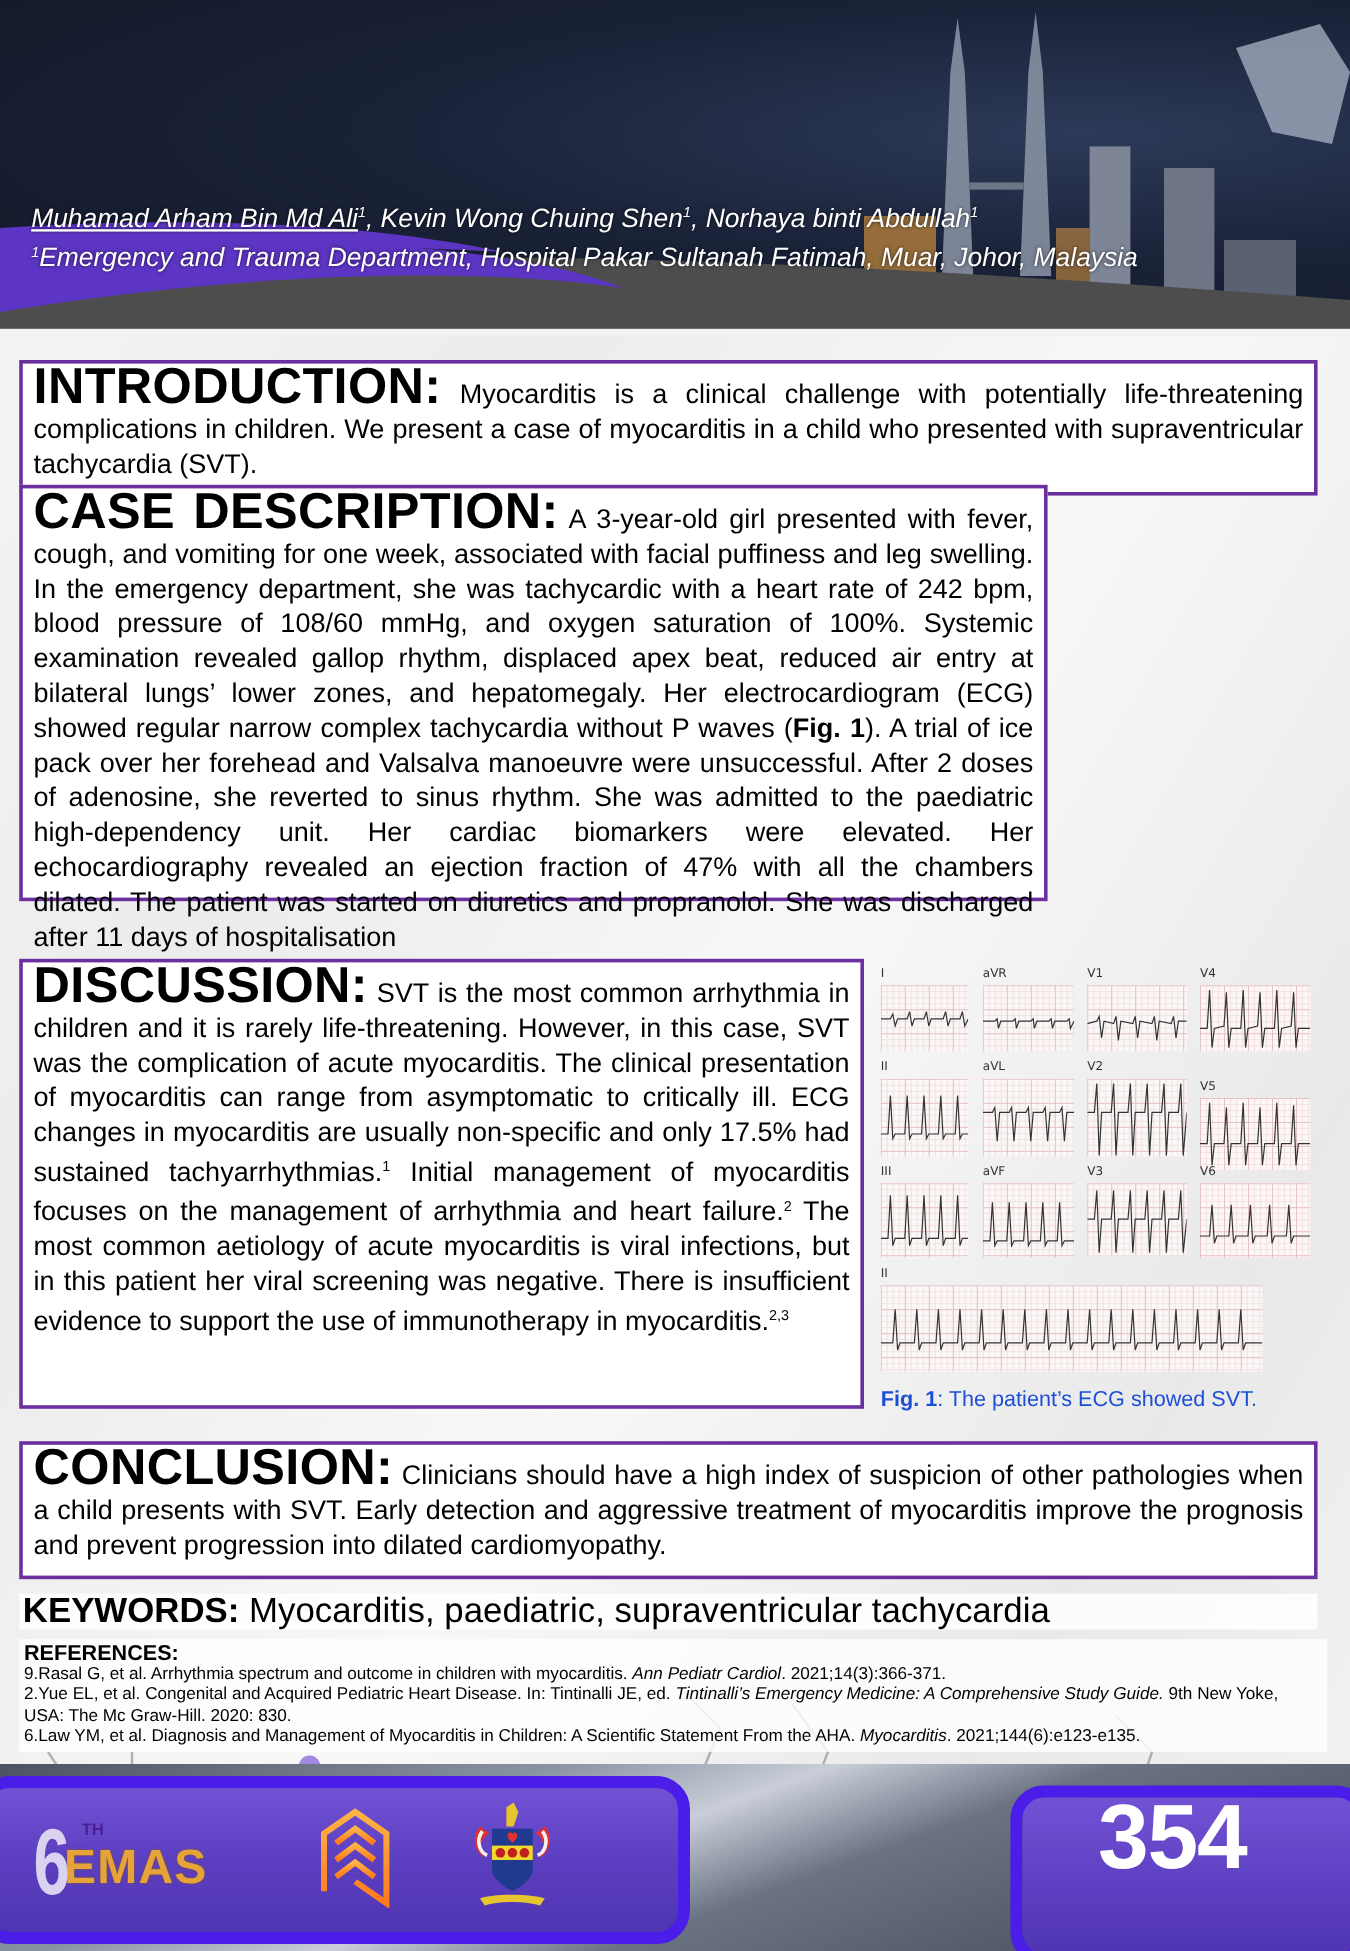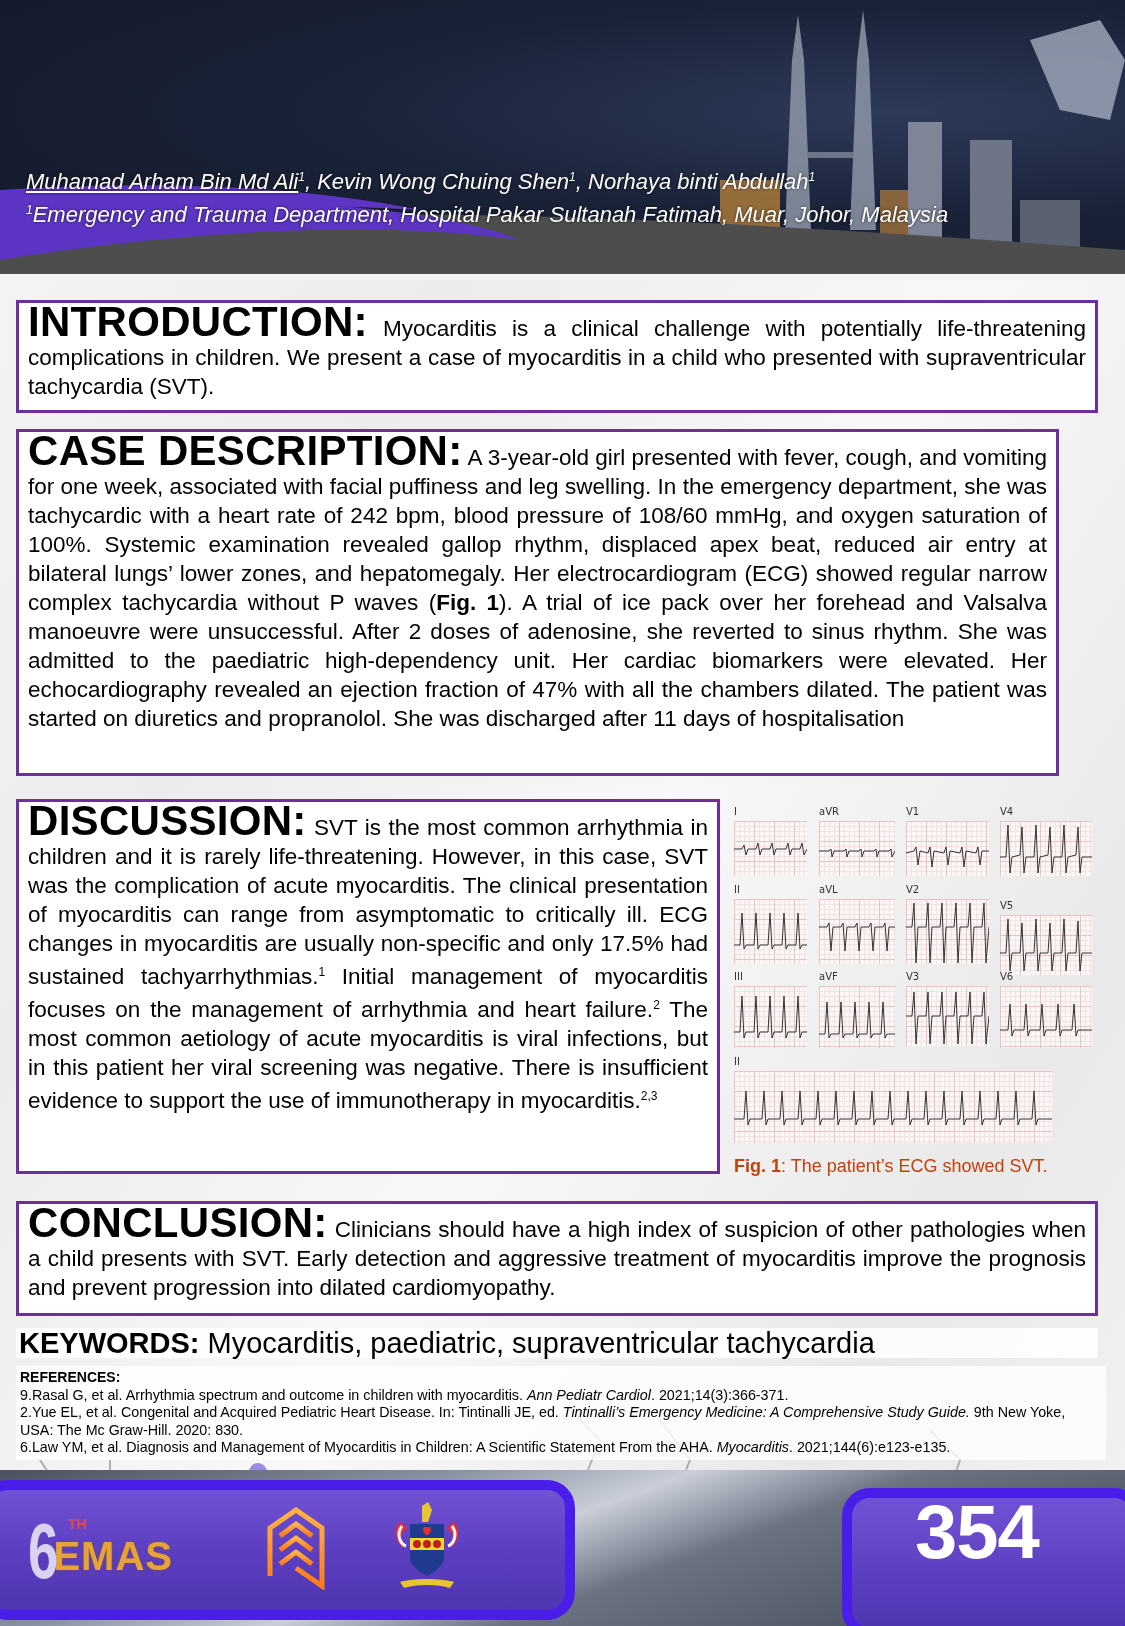--- a/index.html
+++ b/index.html
@@ -34,21 +34,21 @@
   .authors sup { font-size: 12px; vertical-align: 8px; }
 
   
   .box {
     position: absolute; border: 3px solid #6b2fa0; background: #fff;
     padding: 4px 9px 4px 9px; text-align: justify;
     font-size: 22.5px; line-height: 29px;
   }
   .box .head { font-weight: bold; font-size: 42px; letter-spacing: 0.3px; }
   .intro { left: 16px; top: 300px; width: 1082px; height: 113px; }
-  .case  { left: 16px; top: 429px; width: 1043px; height: 347px; }
+  .case  { left: 16px; top: 404px; width: 857px; height: 347px; }
   .disc  { left: 16px; top: 799px; width: 704px; height: 375px; }
   .concl { left: 16px; top: 1201px; width: 1082px; height: 115px; }
   sup.ref { font-size: 12px; vertical-align: 8px; }
 
   
   .figure { position: absolute; left: 734px; top: 806px; width: 370px; height: 375px; }
   .lead { position: absolute; }
   .lead-label { font-family: "DejaVu Sans", sans-serif; font-size: 10px; color: #333; position: absolute; top: 0; left: 0; }
   .lead-strip {
     position: absolute; top: 15px; left: 0;
@@ -56,35 +56,35 @@
     background-image:
       linear-gradient(#e7c3c3 1px, transparent 1px),
       linear-gradient(90deg, #e7c3c3 1px, transparent 1px),
       linear-gradient(#f3e2e2 1px, transparent 1px),
       linear-gradient(90deg, #f3e2e2 1px, transparent 1px);
     background-size: 20px 20px, 20px 20px, 5px 5px, 5px 5px;
     overflow: hidden;
   }
   .lead-strip svg { width: 100%; height: 100%; display: block; }
   .fig-caption {
-    position: absolute; left: 734px; top: 1156px; font-size: 18px; color: #c2410c;
+    position: absolute; left: 734px; top: 1156px; font-size: 18px; color: #1d4ed8;
   }
   .fig-caption b { font-weight: bold; }
 
   
   .keywords {
     position: absolute; left: 16px; top: 1328px; width: 1082px; height: 30px;
     background: rgba(255,255,255,0.85); font-size: 29px; line-height: 30px; padding-left: 3px;
   }
   .keywords b { font-weight: bold; }
   .refs {
     position: absolute; left: 16px; top: 1366px; width: 1090px;
     background: rgba(255,255,255,0.8); padding: 3px 4px; font-size: 14.3px; line-height: 17.5px;
   }
-  .refs .rh { font-weight: bold; font-size: 14px; }
+  .refs .rh { font-weight: bold; font-size: 18px; }
 
   
   .footer {
     position: absolute; left: 0; top: 1470px; width: 1125px; height: 156px;
     background: linear-gradient(160deg, #4a5160 0%, #8a93a3 30%, #c9ced8 45%, #6b7383 60%, #3e4452 100%);
     overflow: hidden;
   }
   .footer-left {
     position: absolute; left: -20px; top: 10px; width: 595px; height: 140px;
     border: 10px solid #4a1de8; border-radius: 28px;
@@ -96,21 +96,21 @@
     background: linear-gradient(180deg, #7152d4 0%, #5c3fc0 60%, #4f35b2 100%);
   }
   .poster-num {
     position: absolute; left: 915px; top: 1492px; color: #fff; font-weight: bold;
     font-size: 76px; line-height: 80px; letter-spacing: -1px;
   }
   .emas {
     position: absolute; left: 28px; top: 1510px; height: 80px; display: flex; align-items: flex-end;
   }
   .emas .six { font-size: 78px; line-height: 78px; font-weight: bold; color: #d9d2f0; transform: scaleX(0.7); transform-origin: left; margin-right: -18px; }
-  .emas .th { position: absolute; left: 40px; top: 6px; font-size: 14px; color: #ef4444; font-weight: bold; }
+  .emas .th { position: absolute; left: 40px; top: 6px; font-size: 14px; color: #4c1d95; font-weight: bold; }
   .emas .word { font-size: 40px; line-height: 44px; font-weight: bold; color: #e6a33a; margin-bottom: 12px; letter-spacing: 1px;
     text-shadow: 0 0 2px #8a5a14; }
   .chevron-logo { position: absolute; left: 266px; top: 1506px; width: 60px; height: 84px; }
   .crest { position: absolute; left: 392px; top: 1500px; width: 70px; height: 92px; }
   .hexes { position: absolute; left: 0; top: 1400px; width: 1125px; height: 226px; pointer-events: none; }
 </style>
 </head>
 <body>
 
 <div class="header">

